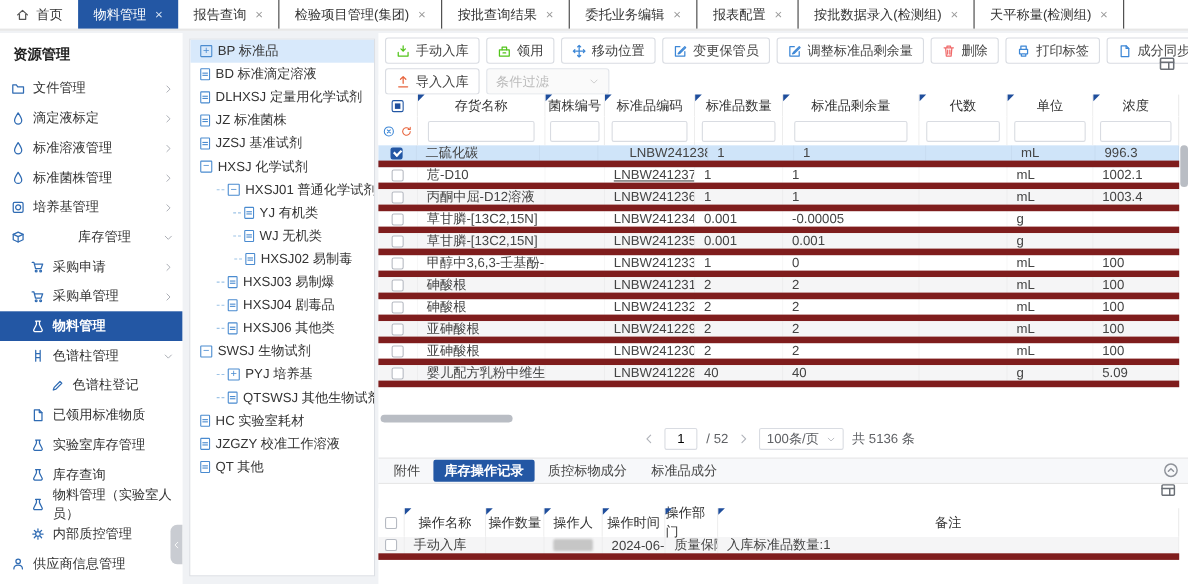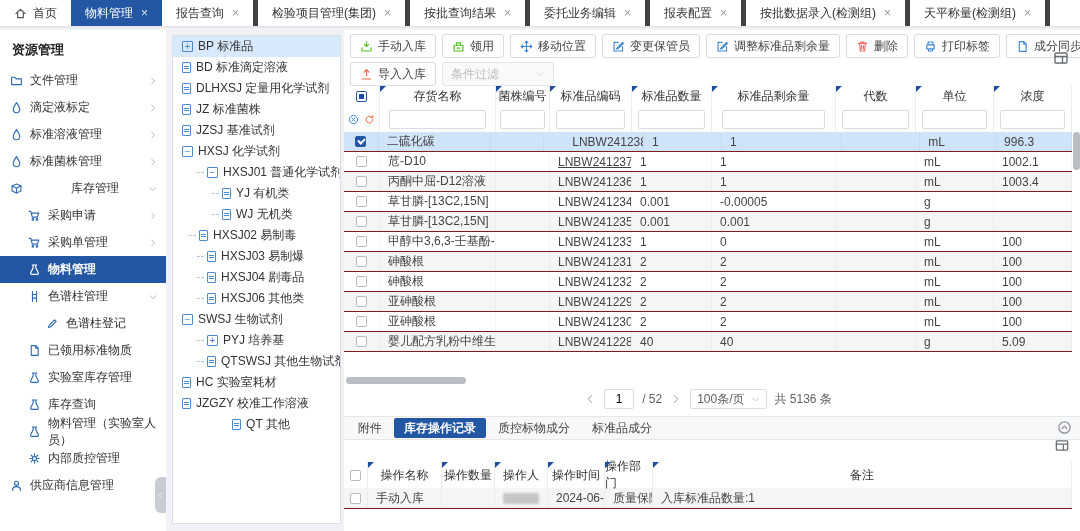--- a/index.html
+++ b/index.html
@@ -4,21 +4,21 @@
 <style>
   * { margin:0; padding:0; box-sizing:border-box; }
   html,body { width:1080px; height:531px; overflow:hidden; background:#f0f2f5;
     font-family:"Liberation Sans","DejaVu Sans",sans-serif; font-size:12px; color:#333; }
   .stage { position:relative; width:1080px; height:531px; background:#f0f2f5; }
 
   
   .tabbar { position:absolute; left:0; top:0; width:1080px; height:28px; background:#fff;
     border-bottom:2px solid #e7e7e7; display:flex; align-items:stretch; }
   .tab { display:flex; align-items:center; gap:6px; padding:0 14px; font-size:12px; color:#333;
-    cursor:pointer; border-right:5px solid #404040; white-space:nowrap; }
+    cursor:pointer; border-right:1px solid #404040; white-space:nowrap; }
   .tab .x { color:#999; font-size:12px; margin-left:2px; }
   .tab.home { border-right:none; }
   .tab.active { background:#2357a4; color:#fff; border-right:none; }
   .tab.active .x { color:#dbe6f5; }
   .tab .hicon { width:13px; height:13px; color:#555; }
 
   
   .sidebar { position:absolute; left:0; top:30px; width:166px; height:501px; background:#fff; overflow:hidden; }
   .sidebar-title { font-weight:bold; font-size:13px; color:#222; padding:11px 0 8px 12px; }
   .snav { }
@@ -57,21 +57,21 @@
 
   
   .grid { position:absolute; left:0; top:56px; width:728px; }
   .gh-row, .gf-row, .g-row { display:flex; }
   .gh-cell { position:relative; height:20px; display:flex; align-items:center; justify-content:center;
     font-size:12px; color:#333; border-right:1px solid #ececec; background:#fff; }
   .gh-cell .tri { position:absolute; left:0; top:0; width:0; height:0;
     border-top:6px solid #1f4e9c; border-right:6px solid transparent; }
   .gf-cell { height:26px; border-right:1px solid #ececec; display:flex; align-items:center; justify-content:center; background:#fff; }
   .gf-cell input { width:84%; height:19px; border:1px solid #d9dce2; border-radius:2px; font-size:11px; padding:0 4px; outline:none; }
-  .g-row { height:20px; border-bottom:1px solid #7f1d1d; cursor:pointer; }
+  .g-row { height:20px; border-bottom:6px solid #7f1d1d; cursor:pointer; }
   .g-row.stripe { background:#f5f5f6; }
   .g-row.selected { background:#cfe4f9; }
   .g-cell { display:flex; align-items:center; padding:0 8px; font-size:12px; color:#444;
     border-right:1px solid rgba(0,0,0,0.03); overflow:hidden; white-space:nowrap; }
   .cb { width:11px; height:11px; border:1px solid #b6bac2; border-radius:2px; background:#fff; flex:0 0 11px; }
   .cb.checked { background:#2357a4; border-color:#2357a4; position:relative; }
   .cb.checked:after { content:""; position:absolute; left:2px; top:1px; width:5px; height:3px;
     border-left:2px solid #fff; border-bottom:2px solid #fff; transform:rotate(-45deg); }
   .cb.indet { background:#fff; border-color:#2357a4; position:relative; }
   .cb.indet:after { content:""; position:absolute; left:2px; top:2px; right:2px; bottom:2px; background:#1f4e9c; }
@@ -200,20 +200,34 @@
               <path d="M8 2C8 2 4 8 4 10.5a4 4 0 0 0 8 0C12 8 8 2 8 2z"></path>
             </svg>
           </span>
           <span>标准菌株管理</span>
           <span class="chev">
             <svg viewBox="0 0 16 16" width="100%" height="100%" fill="none" stroke="currentColor" stroke-width="1.4" stroke-linecap="round" stroke-linejoin="round">
               <path d="M6 3.5 10.5 8 6 12.5"></path>
             </svg>
           </span>
         </div>
+        <div class="snav-item" style="padding-left: 10px;">
+          <span class="sicon">
+            <svg viewBox="0 0 16 16" width="100%" height="100%" fill="none" stroke="currentColor" stroke-width="1.4" stroke-linecap="round" stroke-linejoin="round">
+              <rect x="2.5" y="2.5" width="11" height="11" rx="1.5"></rect>
+              <circle cx="8" cy="8" r="2.8"></circle>
+            </svg>
+          </span>
+          <span>培养基管理</span>
+          <span class="chev">
+            <svg viewBox="0 0 16 16" width="100%" height="100%" fill="none" stroke="currentColor" stroke-width="1.4" stroke-linecap="round" stroke-linejoin="round">
+              <path d="M6 3.5 10.5 8 6 12.5"></path>
+            </svg>
+          </span>
+        </div>
         <div class="snav-item" style="padding-left: 10px; gap: 48px;">
           <span class="sicon">
             <svg viewBox="0 0 16 16" width="100%" height="100%" fill="none" stroke="currentColor" stroke-width="1.4" stroke-linecap="round" stroke-linejoin="round">
               <path d="M2.5 5 8 2.5 13.5 5v6L8 13.5 2.5 11z"></path>
               <path d="M2.5 5 8 7.5 13.5 5M8 7.5v6"></path>
             </svg>
           </span>
           <span>库存管理</span>
           <span class="chev">
             <svg viewBox="0 0 16 16" width="100%" height="100%" fill="none" stroke="currentColor" stroke-width="1.4" stroke-linecap="round" stroke-linejoin="round">
@@ -376,21 +390,21 @@
         <div class="titem" style="padding-left: 39px;">
           <span class="conn"></span>
           <span class="ti-doc"></span>
           <span>YJ 有机类</span>
         </div>
         <div class="titem" style="padding-left: 39px;">
           <span class="conn"></span>
           <span class="ti-doc"></span>
           <span>WJ 无机类</span>
         </div>
-        <div class="titem" style="padding-left: 16px;">
+        <div class="titem" style="padding-left: 40px;">
           <span class="conn"></span>
           <span class="ti-doc"></span>
           <span>HXSJ02 易制毒</span>
         </div>
         <div class="titem" style="padding-left: 24px;">
           <span class="conn"></span>
           <span class="ti-doc"></span>
           <span>HXSJ03 易制爆</span>
         </div>
         <div class="titem" style="padding-left: 24px;">
@@ -418,21 +432,21 @@
           <span>QTSWSJ 其他生物试剂</span>
         </div>
         <div class="titem" style="padding-left: 9px;">
           <span class="ti-doc"></span>
           <span>HC 实验室耗材</span>
         </div>
         <div class="titem" style="padding-left: 9px;">
           <span class="ti-doc"></span>
           <span>JZGZY 校准工作溶液</span>
         </div>
-        <div class="titem" style="padding-left: 9px; justify-content: center;">
+        <div class="titem" style="padding-left: 9px;">
           <span class="ti-doc"></span>
           <span>QT 其他</span>
         </div>
       </div>
   </div>
 
   <div class="main">
     <div class="toolbar-row" style="top:4px;" id="toolbar-row1">
         <button class="btn">
           <span class="bicon ic-green">

